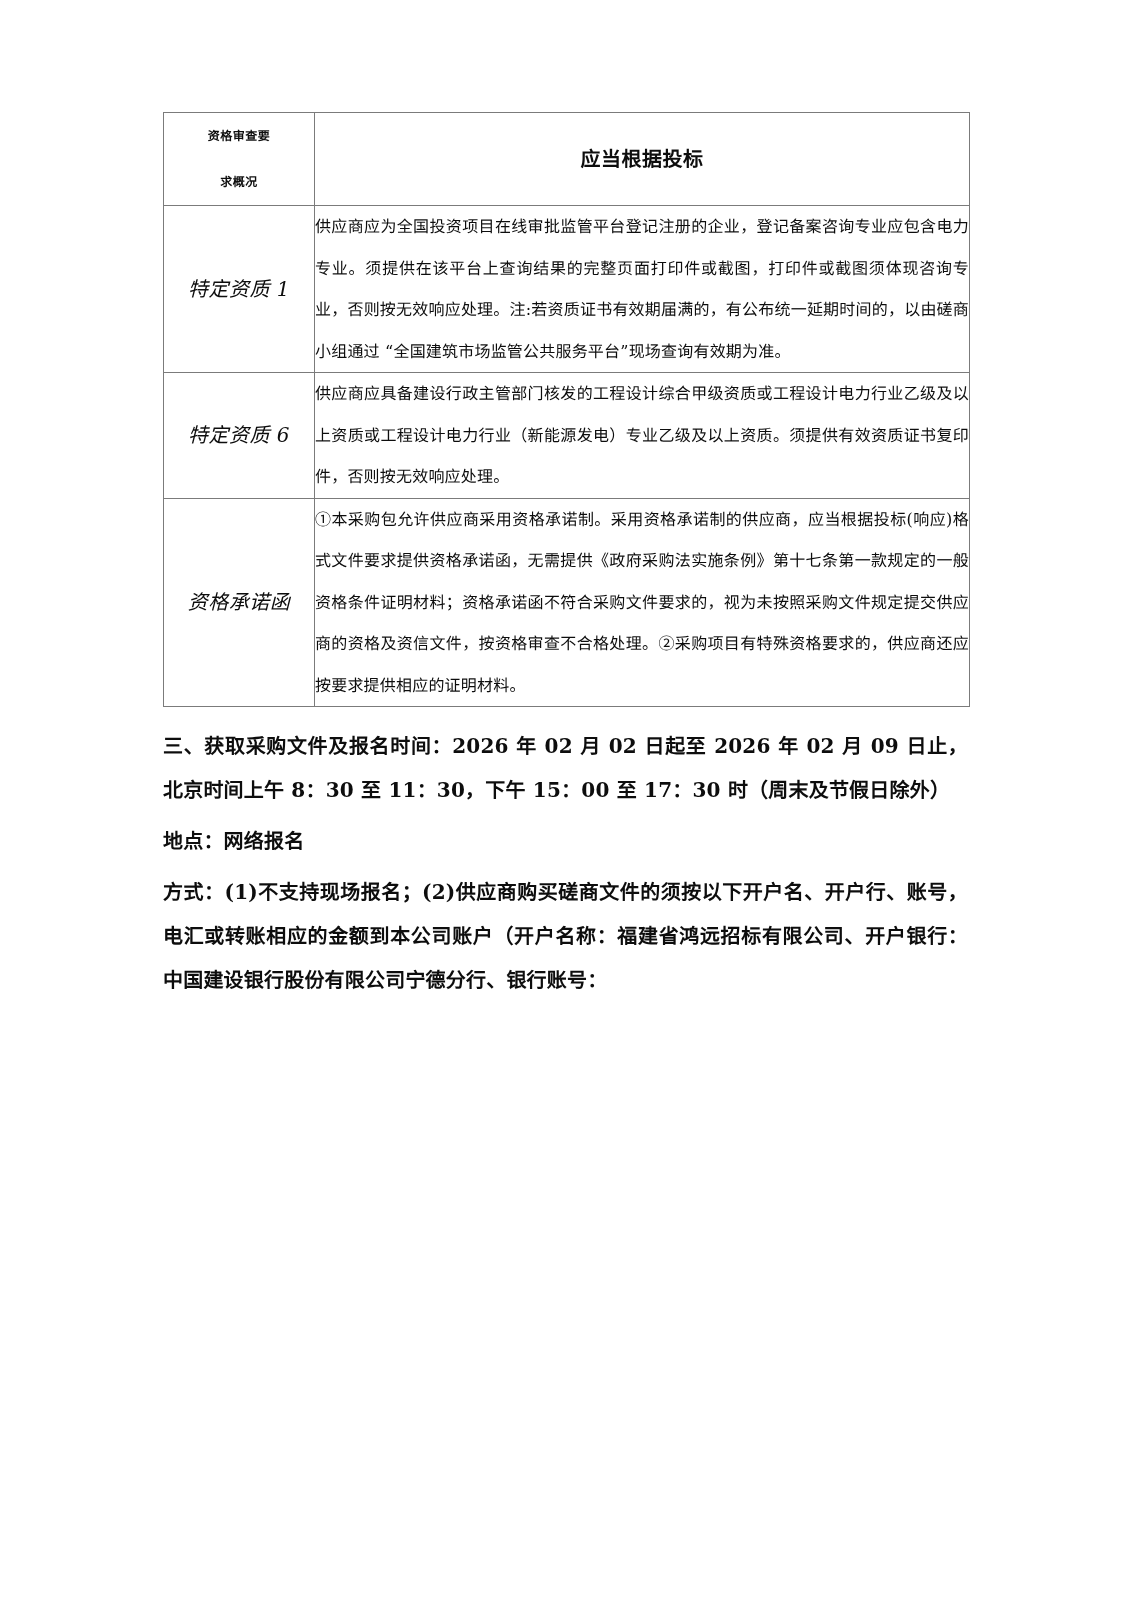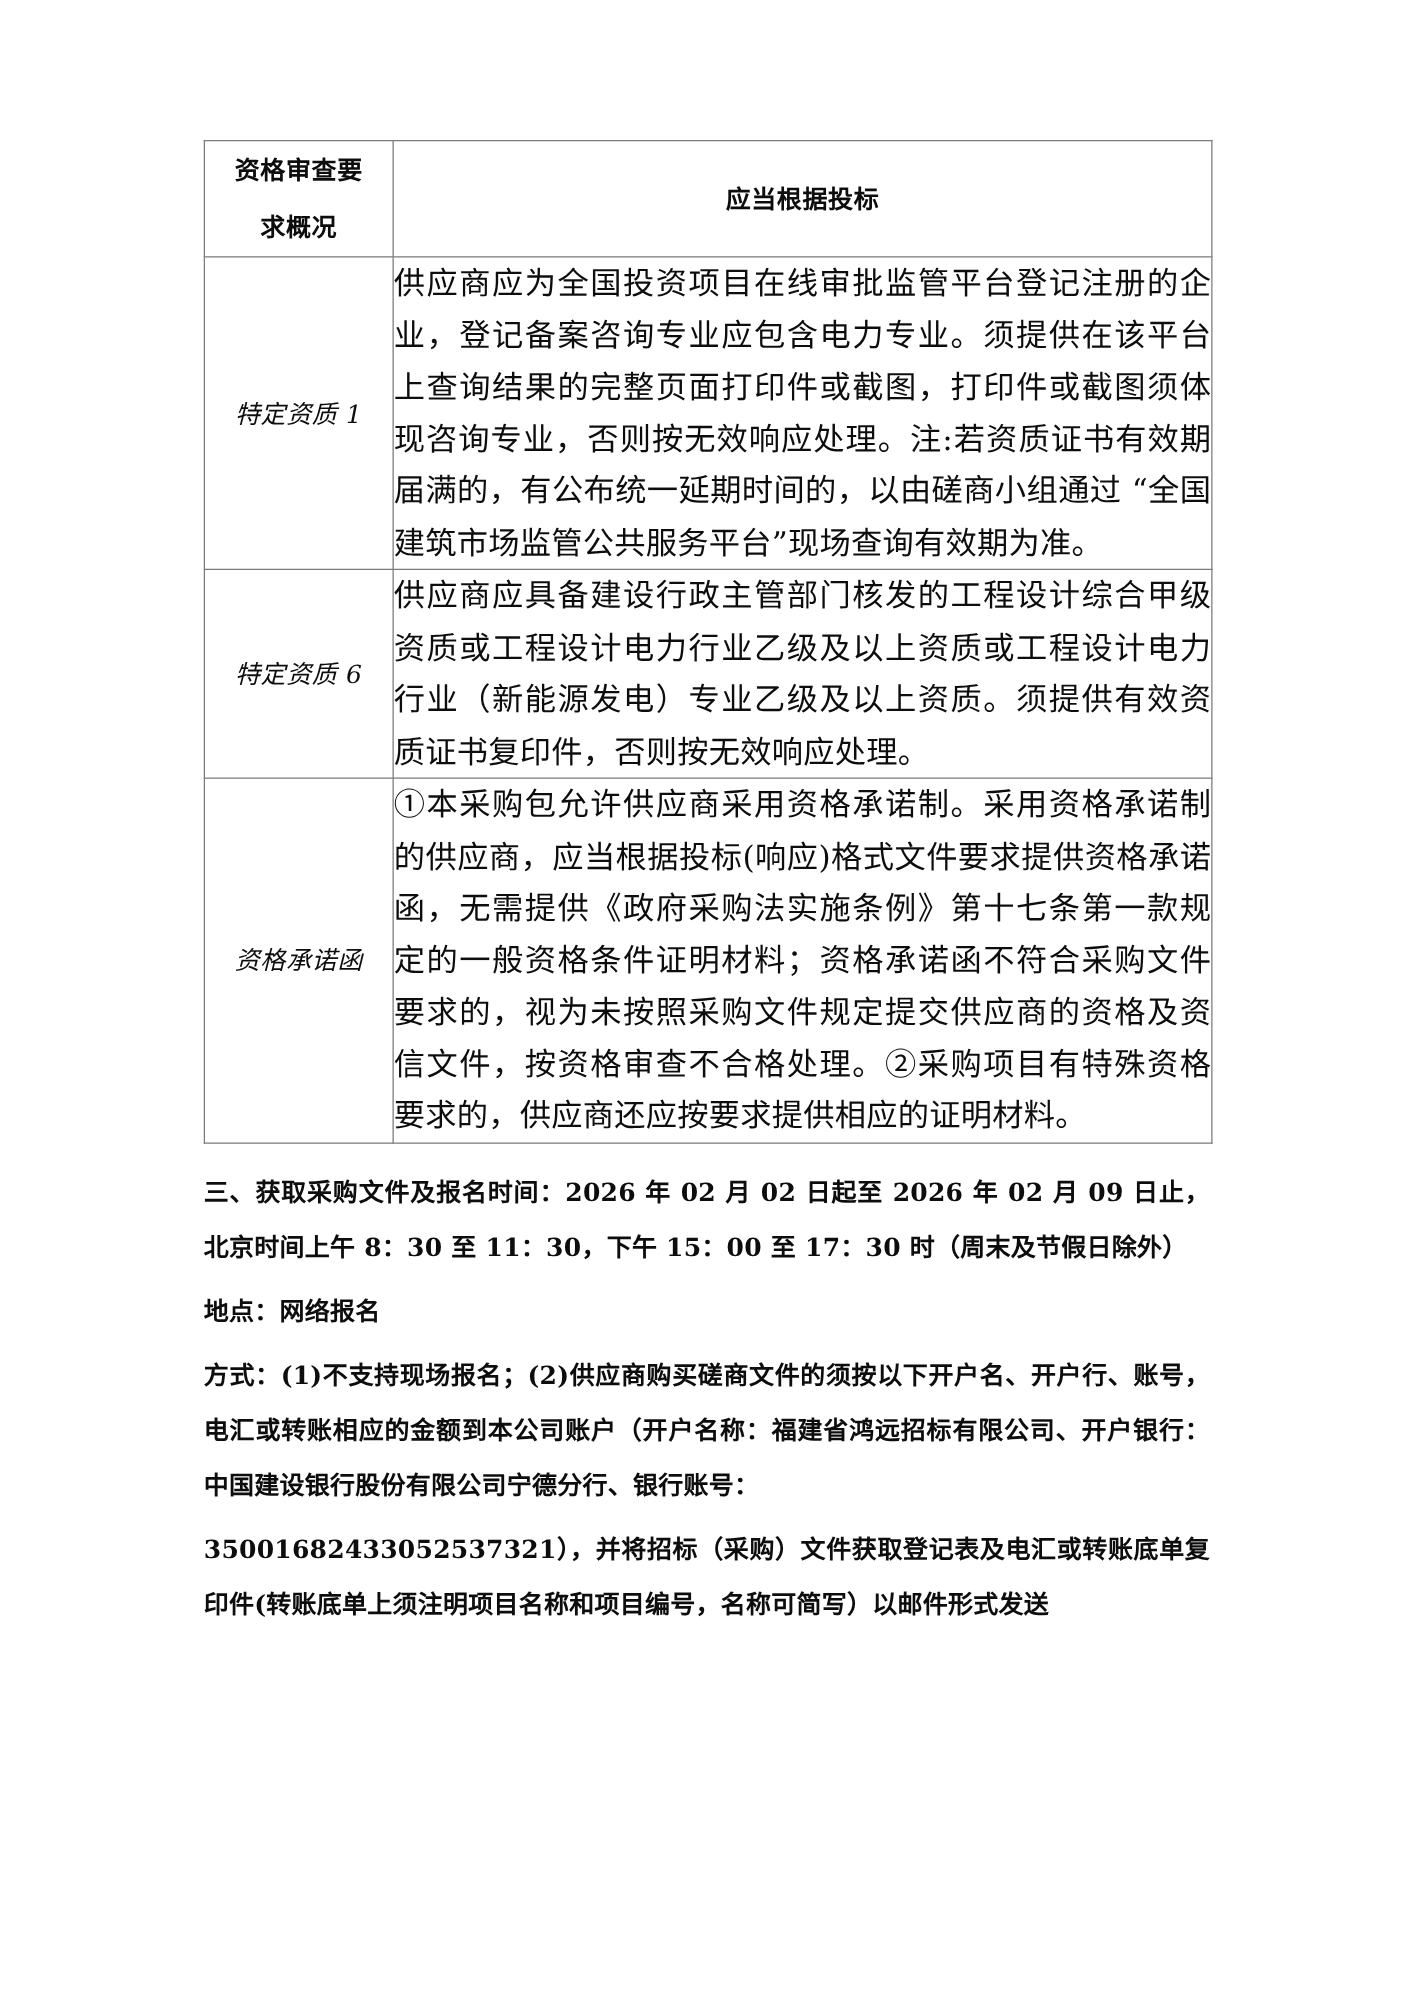--- a/index.html
+++ b/index.html
@@ -34,41 +34,41 @@
     border: 1px solid #7b7b7b;
     vertical-align: middle;
     padding: 0;
   }
   .col-label { width: 151px; }
   .col-desc  { width: 655px; }
 
   .th-cell {
     text-align: center;
     font-weight: bold;
-    font-size: 20px;
+    font-size: 12px;
     line-height: 46px;
     padding: 16px 10px 18px 10px;
     letter-spacing: 0.5px;
   }
   .th-cell.desc {
     font-size: 20px;
     line-height: 40px;
   }
   .th-line { display: block; }
 
   .label-cell {
     text-align: center;
     font-size: 20px;
     line-height: 32px;
     padding: 6px 4px;
     letter-spacing: 0.5px;
     font-style: italic;
   }
   .desc-cell {
-    font-size: 25px;
+    font-size: 16px;
     line-height: 41.5px;
     text-align: justify;
     text-align-last: left;
     padding: 9px 12px 10px 14px;
     letter-spacing: 0.2px;
     word-break: break-all;
     margin-left: 28px;
   }
   
   .body-text {
@@ -118,16 +118,15 @@
         <td class="label-cell">资格承诺函</td>
         <td class="desc-cell">①本采购包允许供应商采用资格承诺制。采用资格承诺制的供应商，应当根据投标(响应)格式文件要求提供资格承诺函，无需提供《政府采购法实施条例》第十七条第一款规定的一般资格条件证明材料；资格承诺函不符合采购文件要求的，视为未按照采购文件规定提交供应商的资格及资信文件，按资格审查不合格处理。②采购项目有特殊资格要求的，供应商还应按要求提供相应的证明材料。</td>
       </tr>
     </tbody>
   </table>
 
   <div class="body-text">
     <p class="para">三、获取采购文件及报名时间：2026 年 02 月 02 日起至 2026 年 02 月 09 日止，北京时间上午 8：30 至 11：30，下午 15：00 至 17：30 时（周末及节假日除外）</p>
     <p class="para nojust">地点：网络报名</p>
     <p class="para">方式：(1)不支持现场报名；(2)供应商购买磋商文件的须按以下开户名、开户行、账号，电汇或转账相应的金额到本公司账户（开户名称：福建省鸿远招标有限公司、开户银行：中国建设银行股份有限公司宁德分行、银行账号：</p>
-    <p class="para">35001682433052537321），并将招标（采购）文件获取登记表及电汇或转账底单复印件(转账底单上须注明项目名称和项目编号，名称可简写）以邮件形式发送</p>
   </div>
 
 </div>
 
 </body></html>

